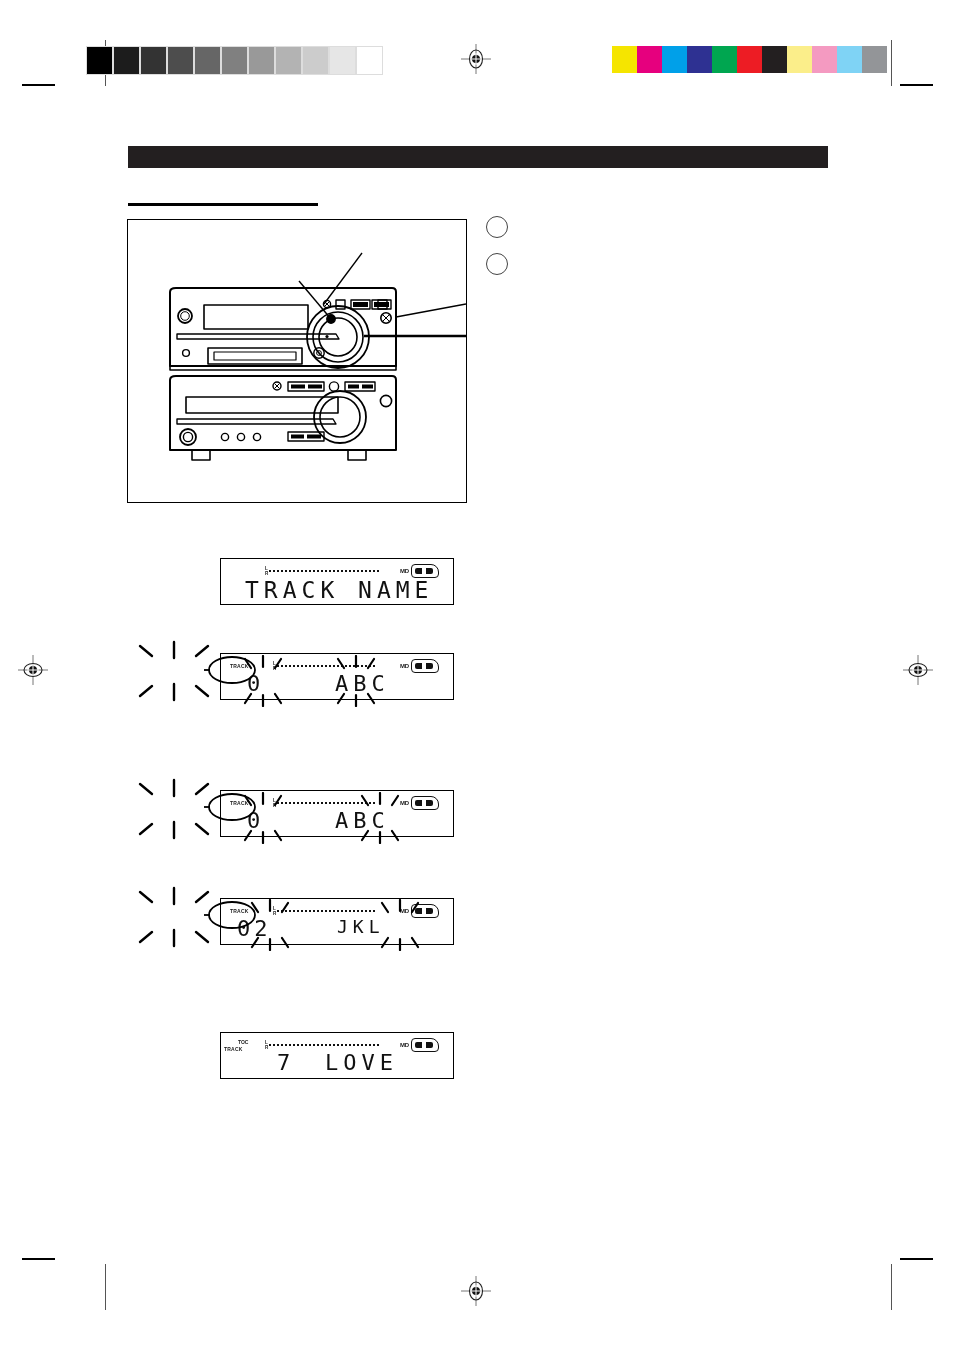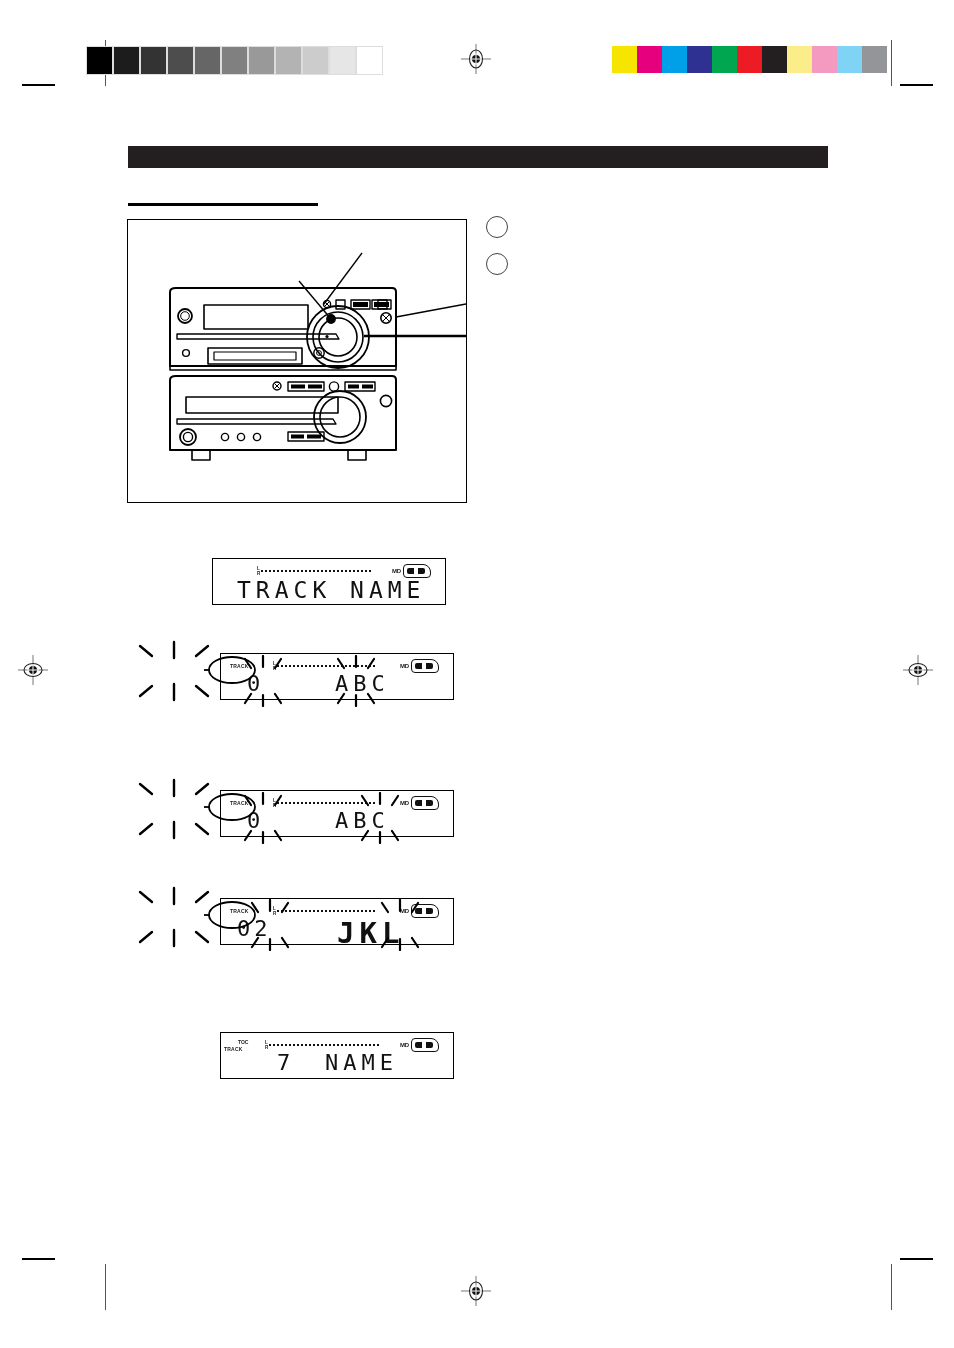--- a/index.html
+++ b/index.html
@@ -256,21 +256,21 @@
       <rect x="163" y="214.5" width="30" height="4" fill="#000" stroke="none"></rect>
       <rect x="176" y="213.5" width="3" height="6" fill="#fff" stroke="none"></rect>
 
       <circle cx="212" cy="197" r="26" stroke-width="1.8"></circle>
       <circle cx="212" cy="197" r="20" stroke-width="1.6"></circle>
       <circle cx="258" cy="181" r="5.6" stroke-width="1.6"></circle>
     </g>
   </svg>
 </div>
 
-<div class="lcd-panel" id="display-1" style="left:212px;top:558px;width:232px;height:45px;">
+<div class="lcd-panel" id="display-1" style="left:220px;top:558px;width:232px;height:45px;">
   <div class="lr-meter">
     <div class="lr-letters">
       <span>L</span>
       <span>R</span>
     </div>
     <div class="lr-dots"></div>
   </div>
   <div class="md-group">
     <span class="md-label">MD</span>
     <span class="md-disc"></span>
@@ -388,21 +388,21 @@
       <span>R</span>
     </div>
     <div class="lr-dots short"></div>
   </div>
   <div class="md-group">
     <span class="md-label">MD</span>
     <span class="md-disc"></span>
   </div>
   <div class="tag-track" style="left:9px;top:9px;">TRACK</div>
   <div class="lcd-text seg" style="left:16px;top:17px;font-size:22px;letter-spacing:4px;">02</div>
-  <div class="lcd-text seg" style="left:116px;top:17px;font-size:29px;letter-spacing:5px;font-weight:bold;">JKL</div>
+  <div class="lcd-text seg" style="left:116px;top:17px;font-size:18px;letter-spacing:5px;">JKL</div>
 </div>
 <svg class="rays" style="left:134px;top:886px;" width="86" height="70" viewBox="0 0 86 70">
   <g stroke="#000" stroke-width="2.4" stroke-linecap="round">
     <line x1="6" y1="6" x2="18" y2="16"></line>
       <line x1="40" y1="2" x2="40" y2="18"></line>
       <line x1="74" y1="6" x2="62" y2="16"></line>
     <line x1="6" y1="56" x2="18" y2="46"></line>
       <line x1="40" y1="60" x2="40" y2="44"></line>
       <line x1="74" y1="56" x2="62" y2="46"></line>
   </g>
@@ -440,14 +440,14 @@
     </div>
     <div class="lr-dots"></div>
   </div>
   <div class="md-group">
     <span class="md-label">MD</span>
     <span class="md-disc"></span>
   </div>
   <div class="tag-toc" style="left:17px;top:6px;">TOC</div>
   <div class="tag-track" style="left:3px;top:13px;">TRACK</div>
   <div class="lcd-text seg" style="left:56px;top:17px;font-size:22px;">7</div>
-  <div class="lcd-text seg" style="left:104px;top:17px;font-size:22px;letter-spacing:5px;">NAME</div>
+  <div class="lcd-text seg" style="left:104px;top:17px;font-size:22px;letter-spacing:5px;">LOVE</div>
 </div>
 
 </body></html>

